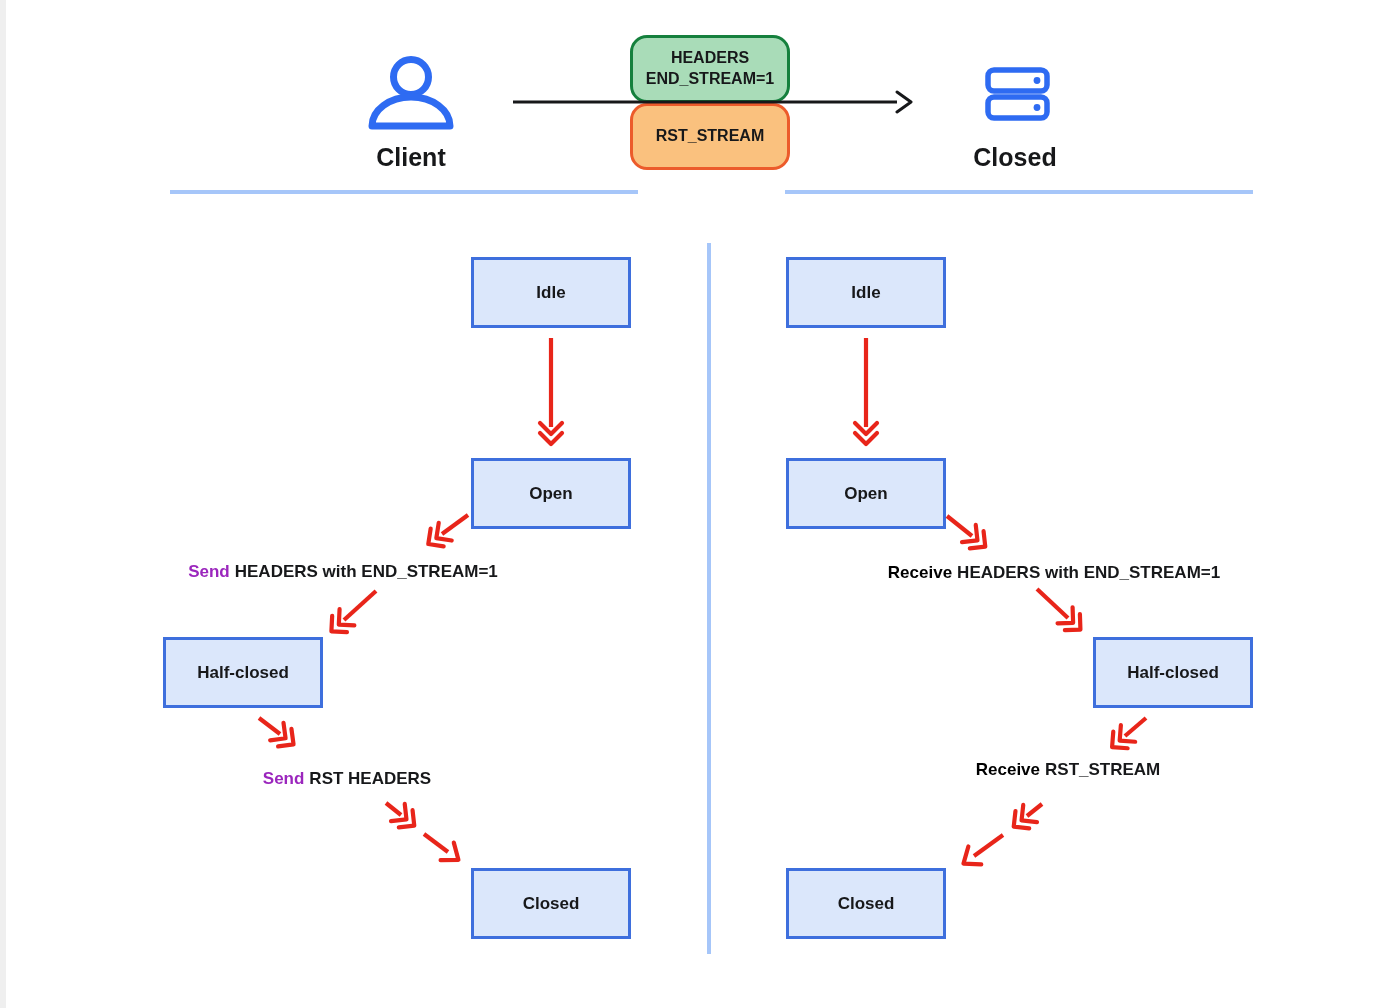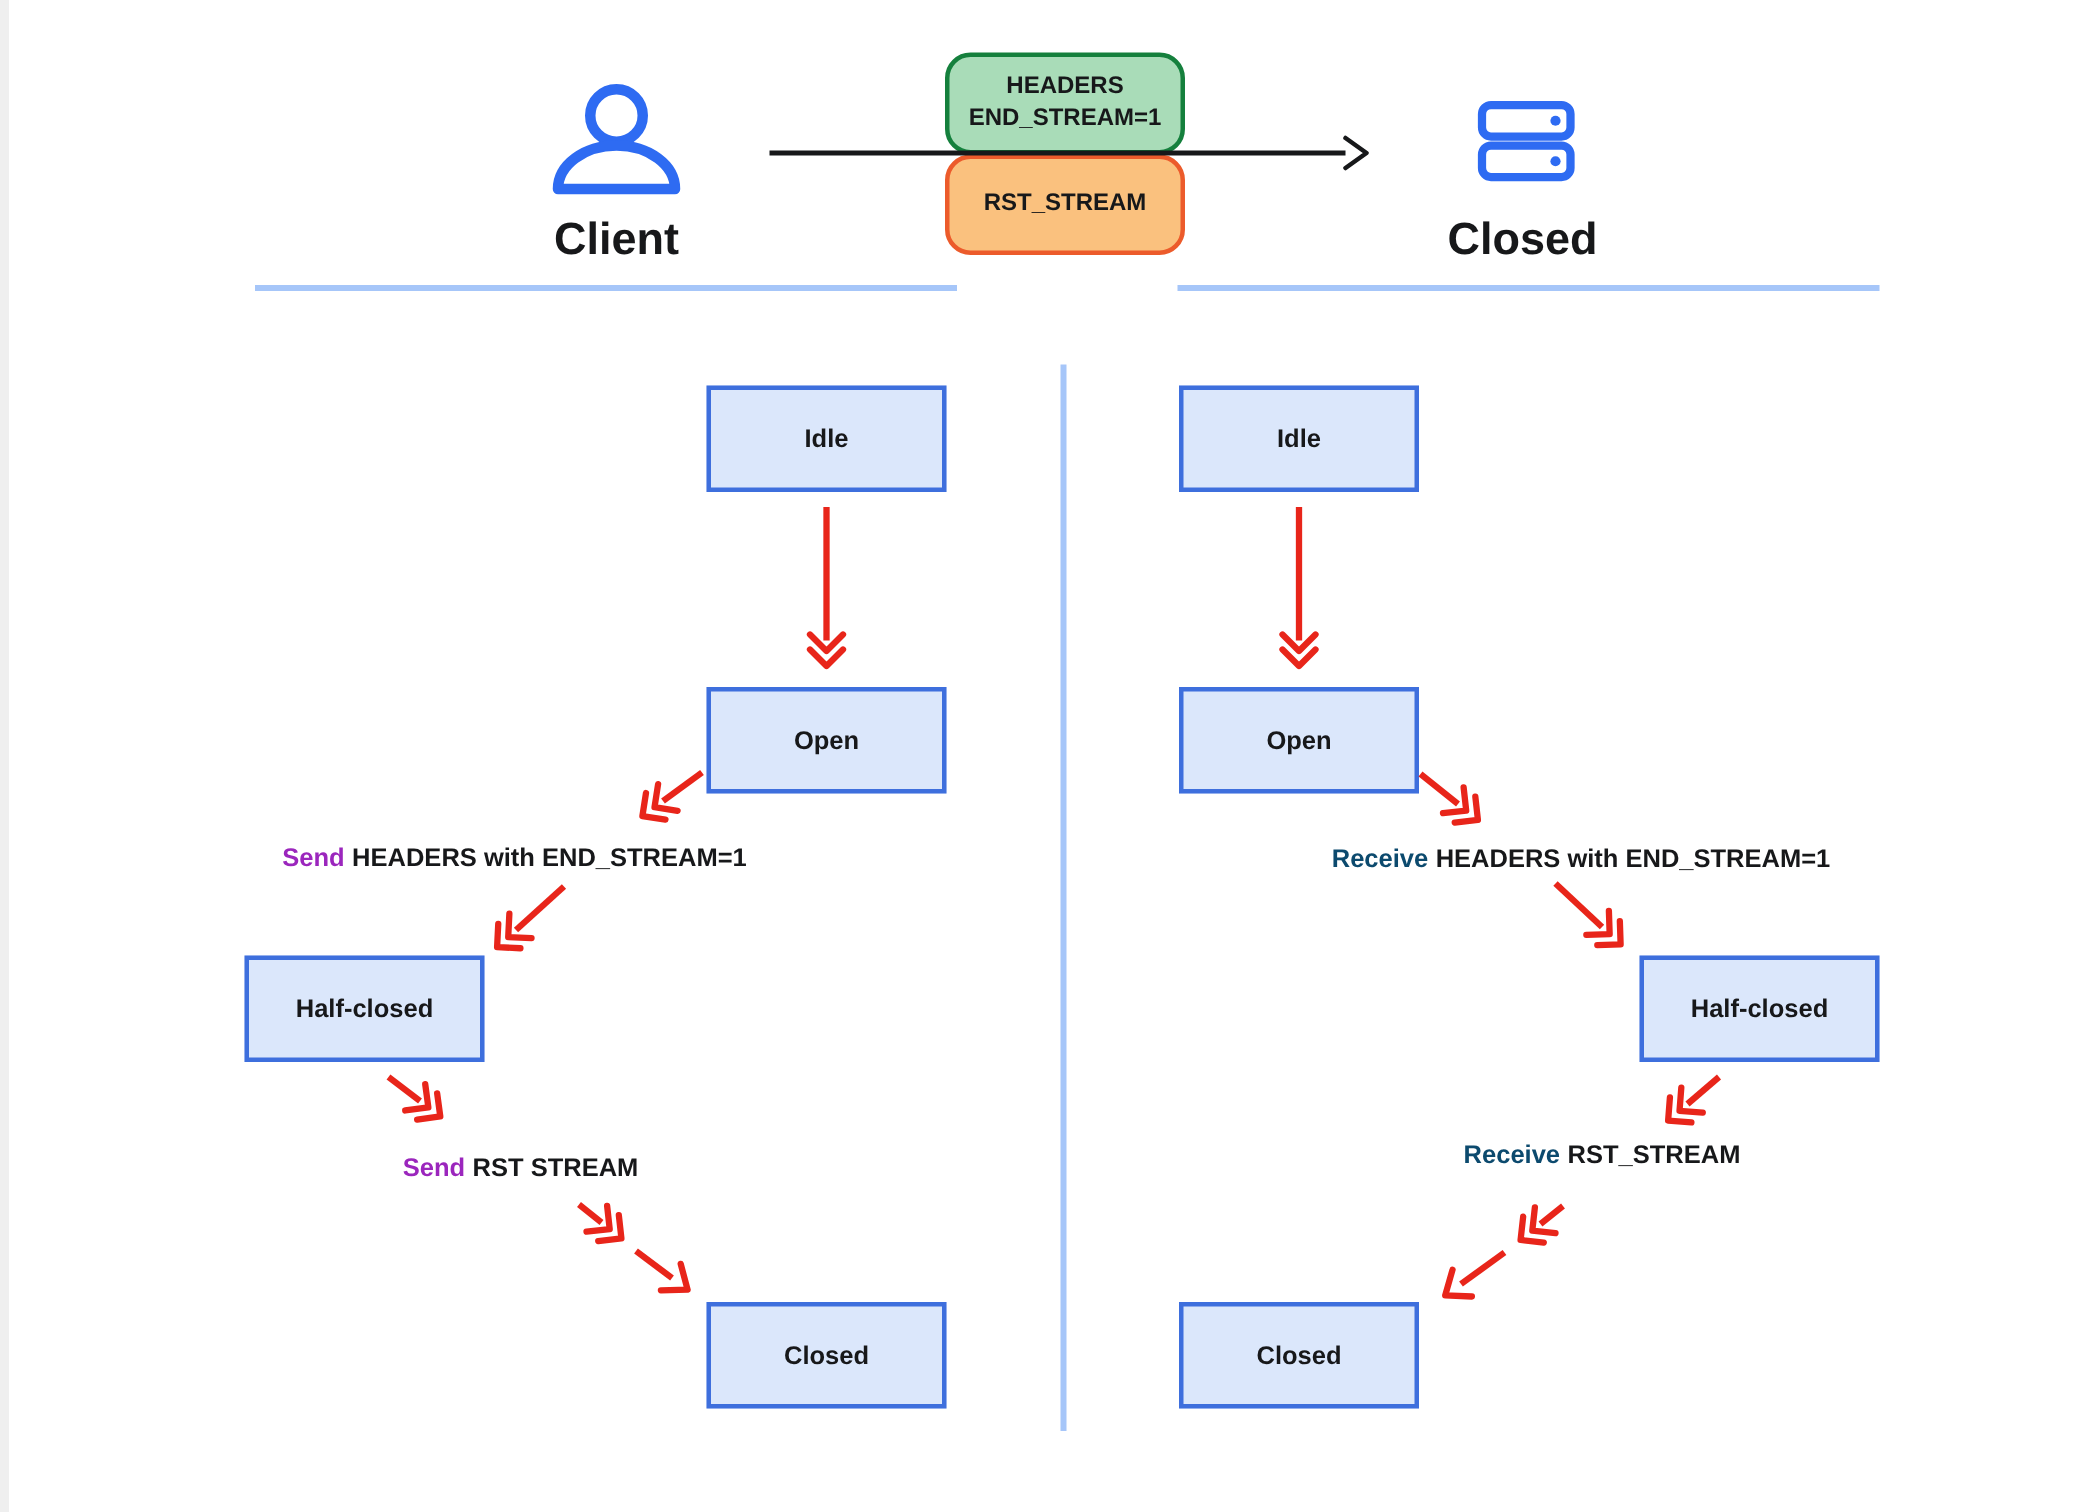--- a/index.html
+++ b/index.html
@@ -3,40 +3,40 @@
 <meta charset="utf-8">
 <style>
   html,body { margin:0; padding:0; background:#ffffff; }
   body { font-family:"Liberation Sans", sans-serif; color:#1f2023; }
   .canvas {
     position:relative; width:1400px; height:1008px; background:#ffffff;
     overflow:hidden;
   }
   .edge-strip { position:absolute; left:0; top:0; width:6px; height:1008px; background:#efefef; }
   
-  .actor-label { position:absolute; font-size:30px; font-weight:700; color:#17181a; transform:translateX(-50%); white-space:nowrap; }
+  .actor-label { position:absolute; font-size:25px; font-weight:700; color:#17181a; transform:translateX(-50%); white-space:nowrap; }
   .frame-box { position:absolute; display:flex; flex-direction:column; align-items:center; justify-content:center;
                font-weight:700; font-size:16px; line-height:1.3; color:#17181a; text-align:center; box-sizing:border-box;border-radius:17px; }
   .frame-headers { left:630px; top:35px; width:160px; height:68px; background:#a9dcb8; border:3px solid #15803d; }
   .frame-rst { left:630px; top:103px; width:160px; height:67px; background:#fac17e; border:3px solid #ec5b2b; }
   
   .h-divider { position:absolute; top:190px; height:4px; background:#a6c6f9; }
   .h-divider.left { left:170px; width:468px; }
   .h-divider.right { left:785px; width:468px; }
   .v-divider { position:absolute; left:707px; top:243px; width:4px; height:711px; background:#a6c6f9; }
   
   .state-box { position:absolute; width:160px; height:71px; background:#dbe7fb; border:3px solid #3e6fdd;
                box-sizing:border-box; display:flex; align-items:center; justify-content:center;
                font-size:17px; font-weight:700; color:#17181a; }
   
   .t-label { position:absolute; transform:translateX(-50%); white-space:nowrap;
              font-size:17px; font-weight:700; color:#17181a; }
   .t-action { margin-right:5px; }
   .t-action.send { color:#9b26bd; }
-  .t-action.receive { color:#0c4a6e; }
+  .t-action.receive { color:#000000; }
   
   .overlay { position:absolute; left:0; top:0; z-index:3; pointer-events:none; }
   .content { position:relative; z-index:2; }
   .icon-holder { position:absolute; }
 </style>
 </head>
 <body>
 
 <div class="canvas">
   <div class="edge-strip"></div>
@@ -83,21 +83,21 @@
       <span>Half-closed</span>
     </div>
     <div class="state-box" style="left:471px; top:868px;">
       <span>Closed</span>
     </div>
 
     <div class="t-label" style="left:343px; top:562px;">
       <span class="t-action send">Send</span><span>HEADERS with END_STREAM=1</span>
     </div>
     <div class="t-label" style="left:347px; top:769px;">
-      <span class="t-action send">Send</span><span>RST STREAM</span>
+      <span class="t-action send">Send</span><span>RST HEADERS</span>
     </div>
 
     <div class="state-box" style="left:786px; top:257px;">
       <span>Idle</span>
     </div>
     <div class="state-box" style="left:786px; top:458px;">
       <span>Open</span>
     </div>
     <div class="state-box" style="left:1093px; top:637px;">
       <span>Half-closed</span>

